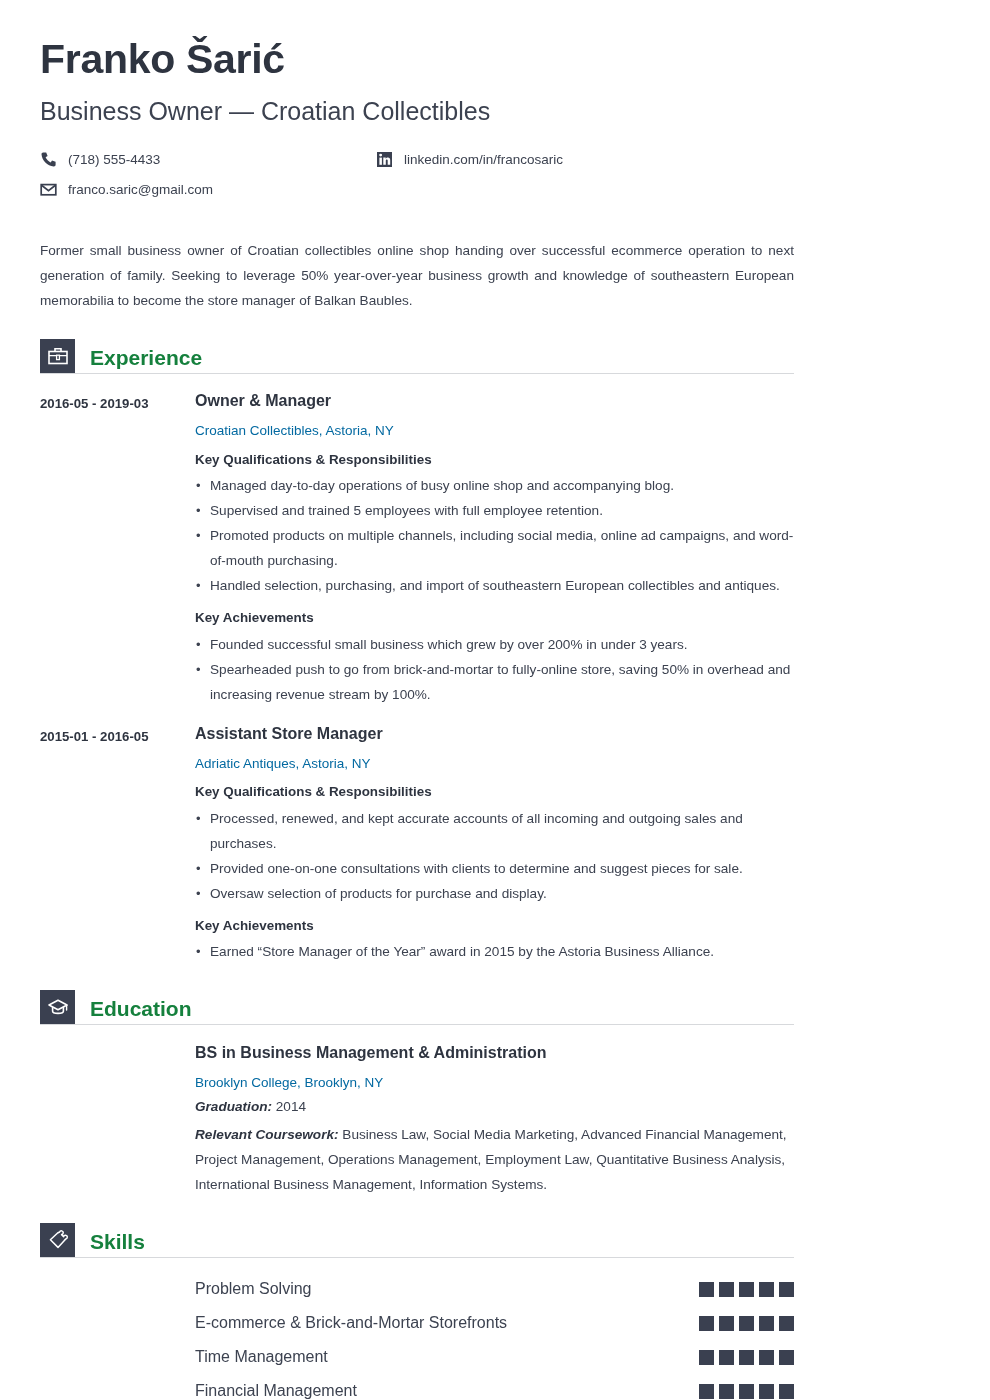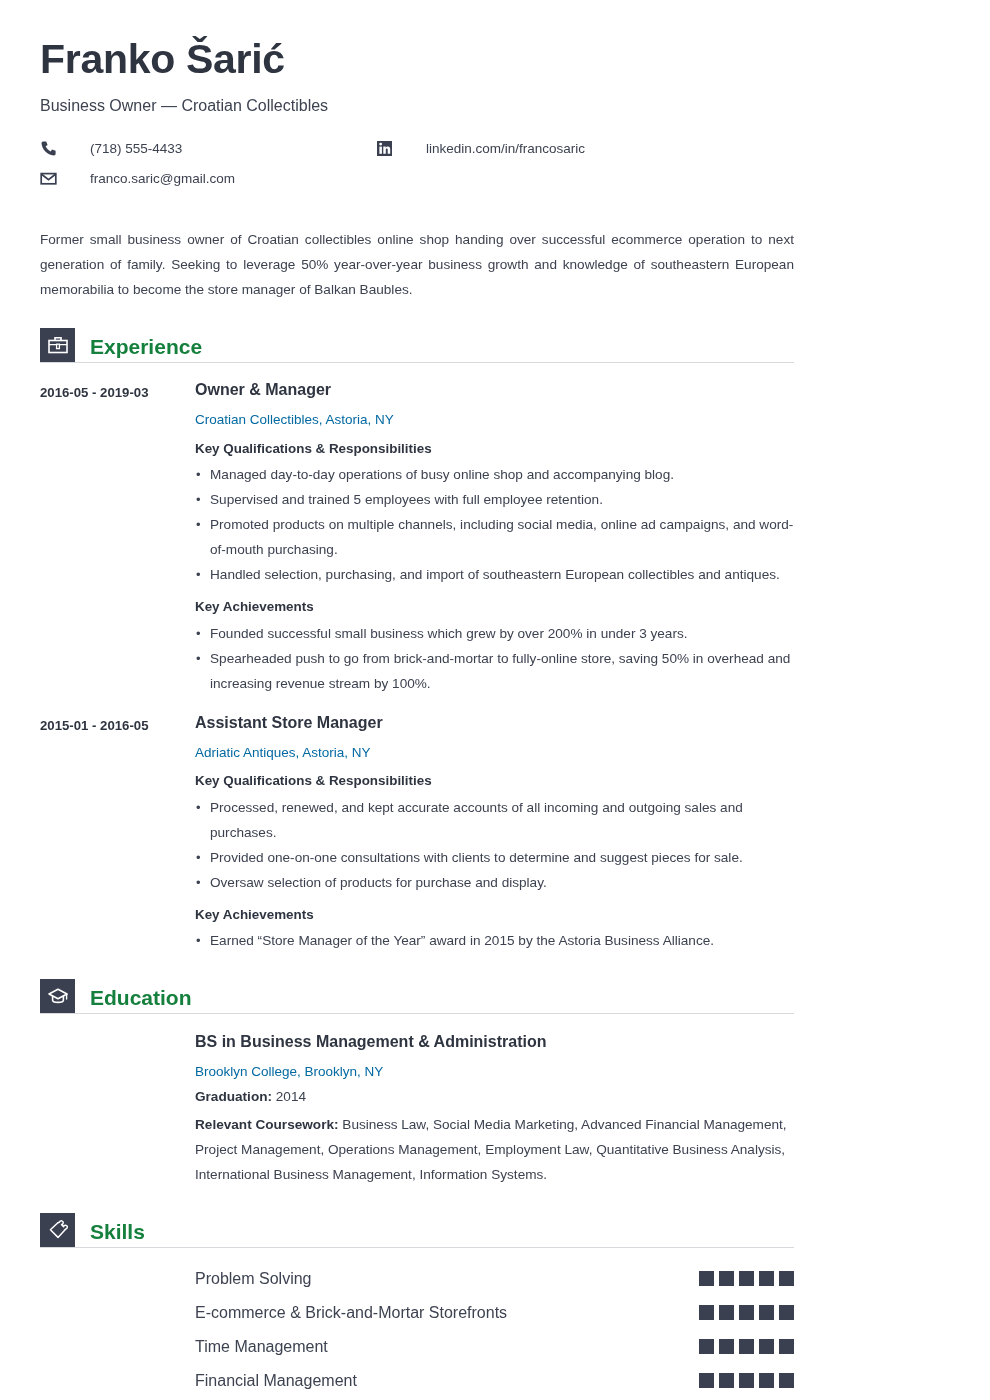--- a/index.html
+++ b/index.html
@@ -28,41 +28,40 @@
   .name {
     font-size: 41px;
     font-weight: bold;
     color: #2e3440;
     letter-spacing: -0.3px;
     margin: 0;
     padding-top: 36px;
     line-height: 1.15;
   }
   .job-title {
-    font-size: 16px;
+    font-size: 25px;
     font-weight: normal;
     color: #3c4250;
     margin: 13px 0 0 0;
     line-height: 1.2;
   }
 
   .contact-block {
     margin-top: 25px;
   }
   .contact-row {
     display: flex;
     align-items: flex-start;
     height: 30px;
   }
   .contact-item {
     display: flex;
     align-items: center;
     font-size: 13.5px;
     color: #3c4250;
-    gap: 22px;
   }
   .contact-item.col1 { width: 336px; }
   .c-icon {
     width: 17px;
     height: 17px;
     margin-right: 11px;
     flex: 0 0 auto;
     display: block;
   }
   .c-icon svg { display: block; }
@@ -170,21 +169,21 @@
     display: flex;
     margin-top: 18px;
   }
   .edu-gap { width: 155px; flex: 0 0 155px; }
   .edu-line {
     font-size: 13.6px;
     line-height: 25px;
     color: #3c4250;
     margin-top: 3px;
   }
-  .edu-line b { color: #2e3440; font-weight: bold; }
+  .edu-line b { color: #2e3440; font-weight: bold; font-style: italic; }
 
   
   .skills-wrap {
     display: flex;
     margin-top: 14px;
   }
   .skills-gap { width: 155px; flex: 0 0 155px; }
   .skills-list { flex: 1 1 auto; }
   .skill-row {
     display: flex;

